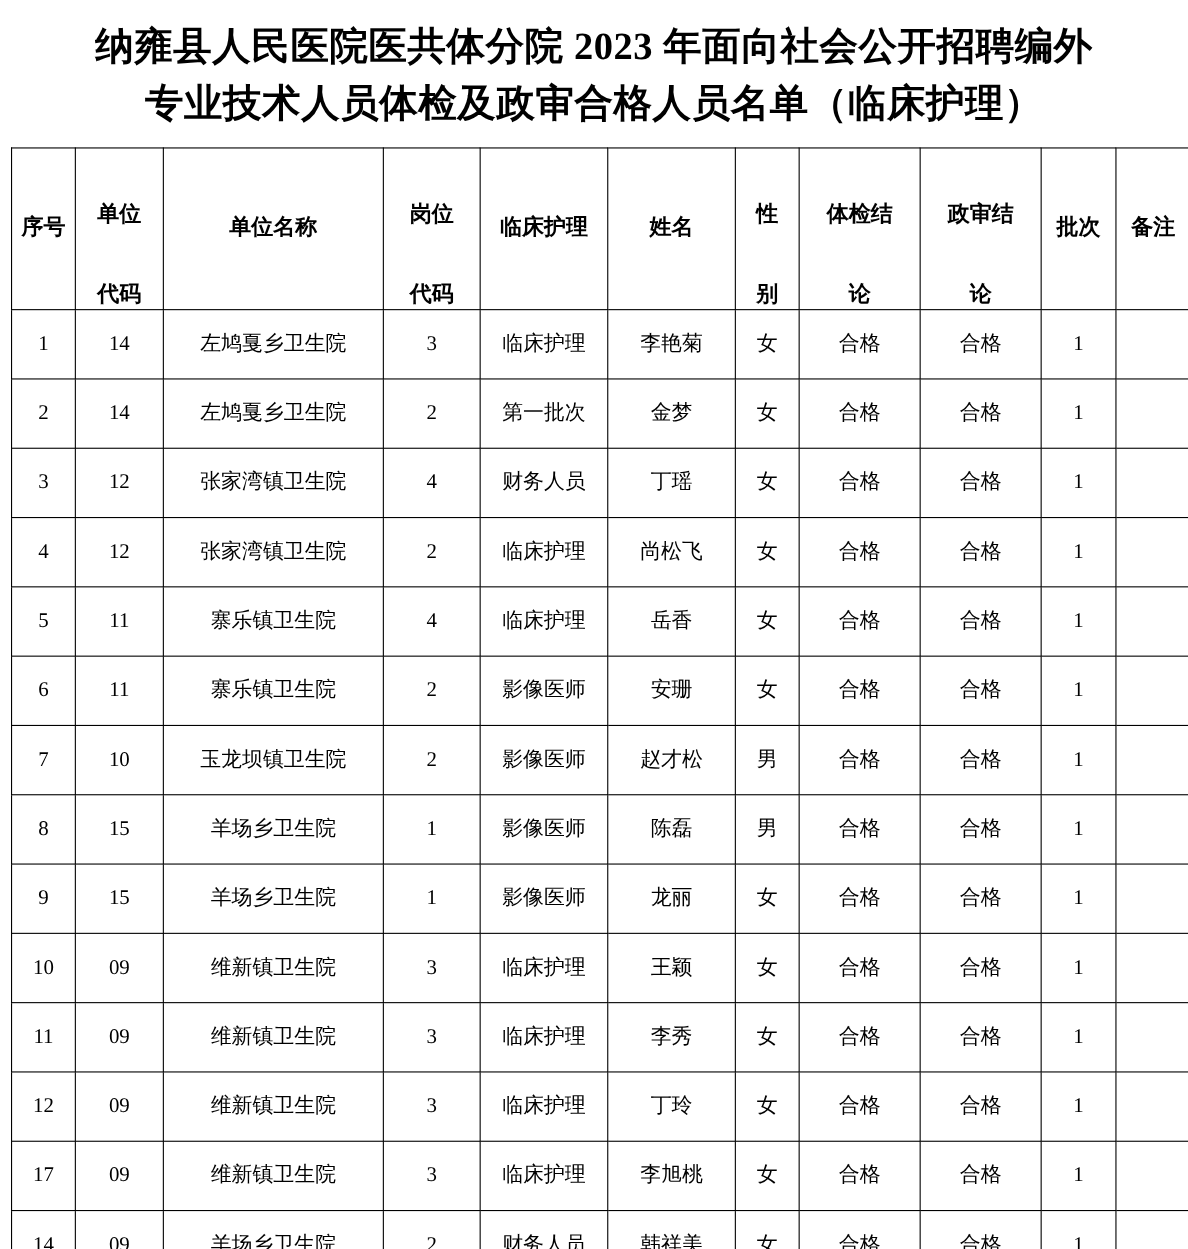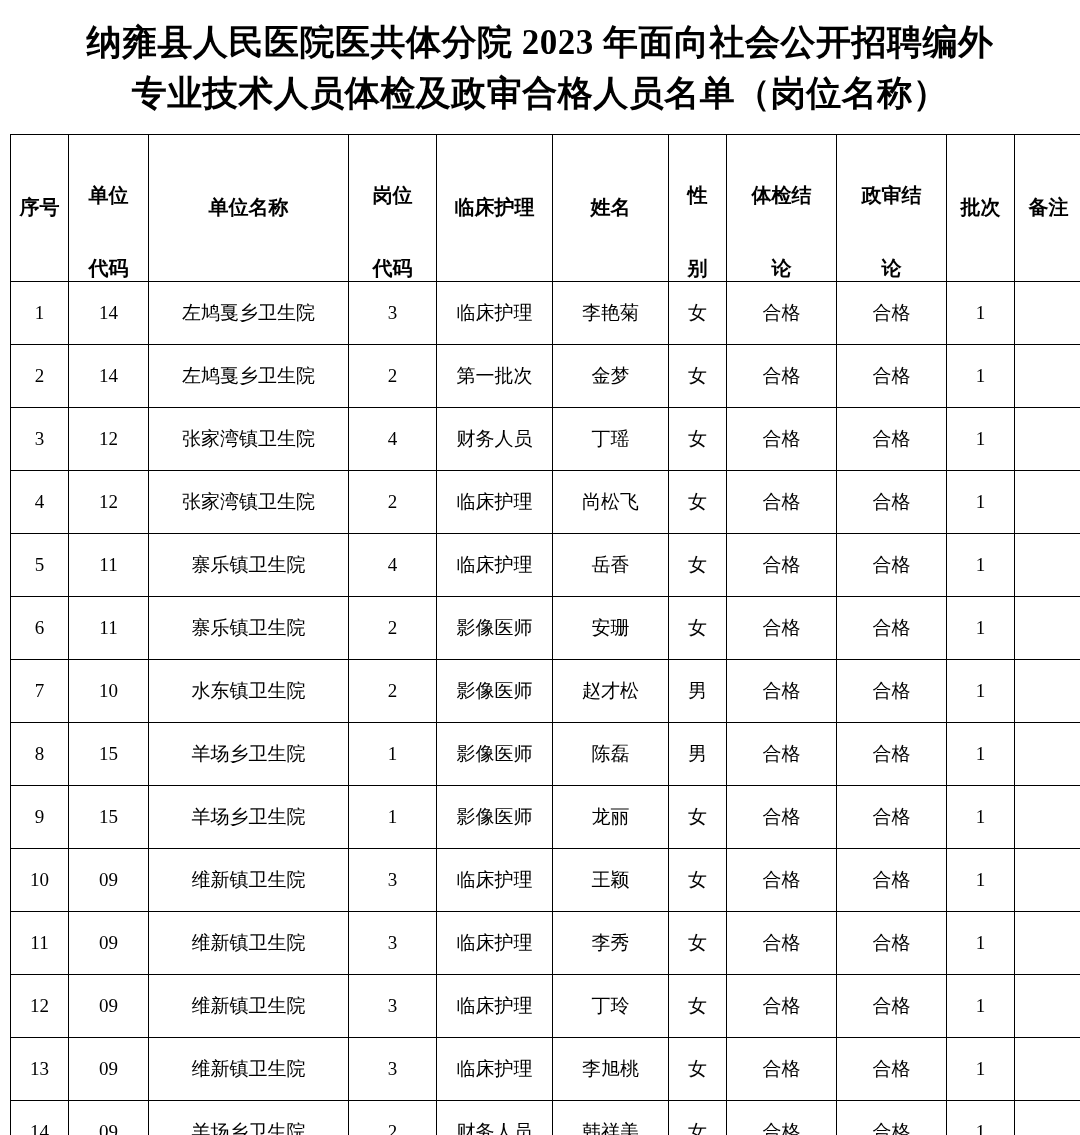--- a/index.html
+++ b/index.html
@@ -71,21 +71,21 @@
     font-weight: bold;
   }
 </style>
 </head>
 <body>
 
 <div class="page">
 
   <div class="doc-title">
     <span class="line">纳雍县人民医院医共体分院 2023 年面向社会公开招聘编外</span>
-    <span class="line">专业技术人员体检及政审合格人员名单（岗位名称）</span>
+    <span class="line">专业技术人员体检及政审合格人员名单（临床护理）</span>
   </div>
 
   <table class="roster">
     <colgroup>
       <col class="c-seq">
         <col class="c-ucode">
         <col class="c-uname">
         <col class="c-pcode">
       <col class="c-pname">
         <col class="c-person">
@@ -212,21 +212,21 @@
           <td>安珊</td>
           <td>女</td>
           <td>合格</td>
           <td>合格</td>
           <td>1</td>
           <td></td>
         </tr>
         <tr>
           <td>7</td>
           <td>10</td>
-          <td>水东镇卫生院</td>
+          <td>玉龙坝镇卫生院</td>
           <td>2</td>
           <td>影像医师</td>
           <td>赵才松</td>
           <td>男</td>
           <td>合格</td>
           <td>合格</td>
           <td>1</td>
           <td></td>
         </tr>
         <tr>
@@ -288,21 +288,21 @@
           <td>3</td>
           <td>临床护理</td>
           <td>丁玲</td>
           <td>女</td>
           <td>合格</td>
           <td>合格</td>
           <td>1</td>
           <td></td>
         </tr>
         <tr>
-          <td>13</td>
+          <td>17</td>
           <td>09</td>
           <td>维新镇卫生院</td>
           <td>3</td>
           <td>临床护理</td>
           <td>李旭桃</td>
           <td>女</td>
           <td>合格</td>
           <td>合格</td>
           <td>1</td>
           <td></td>

